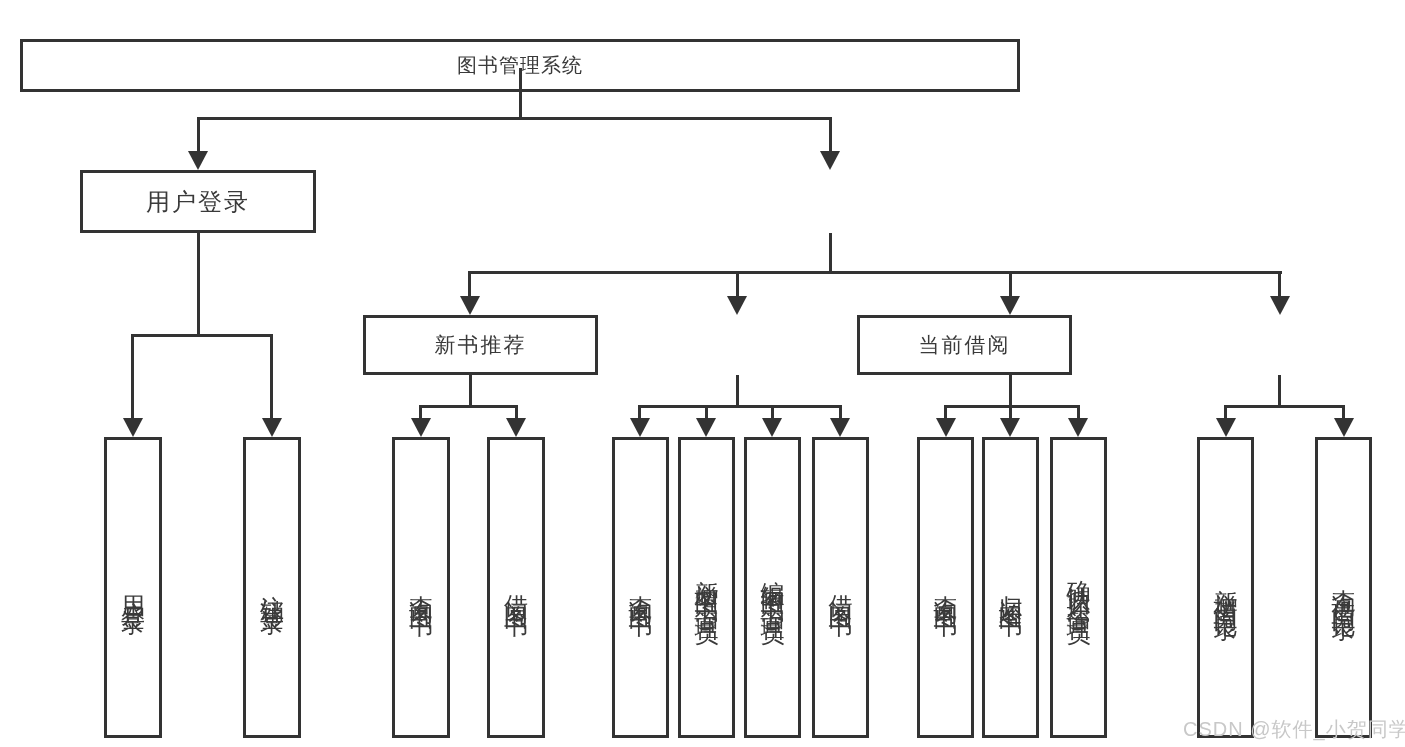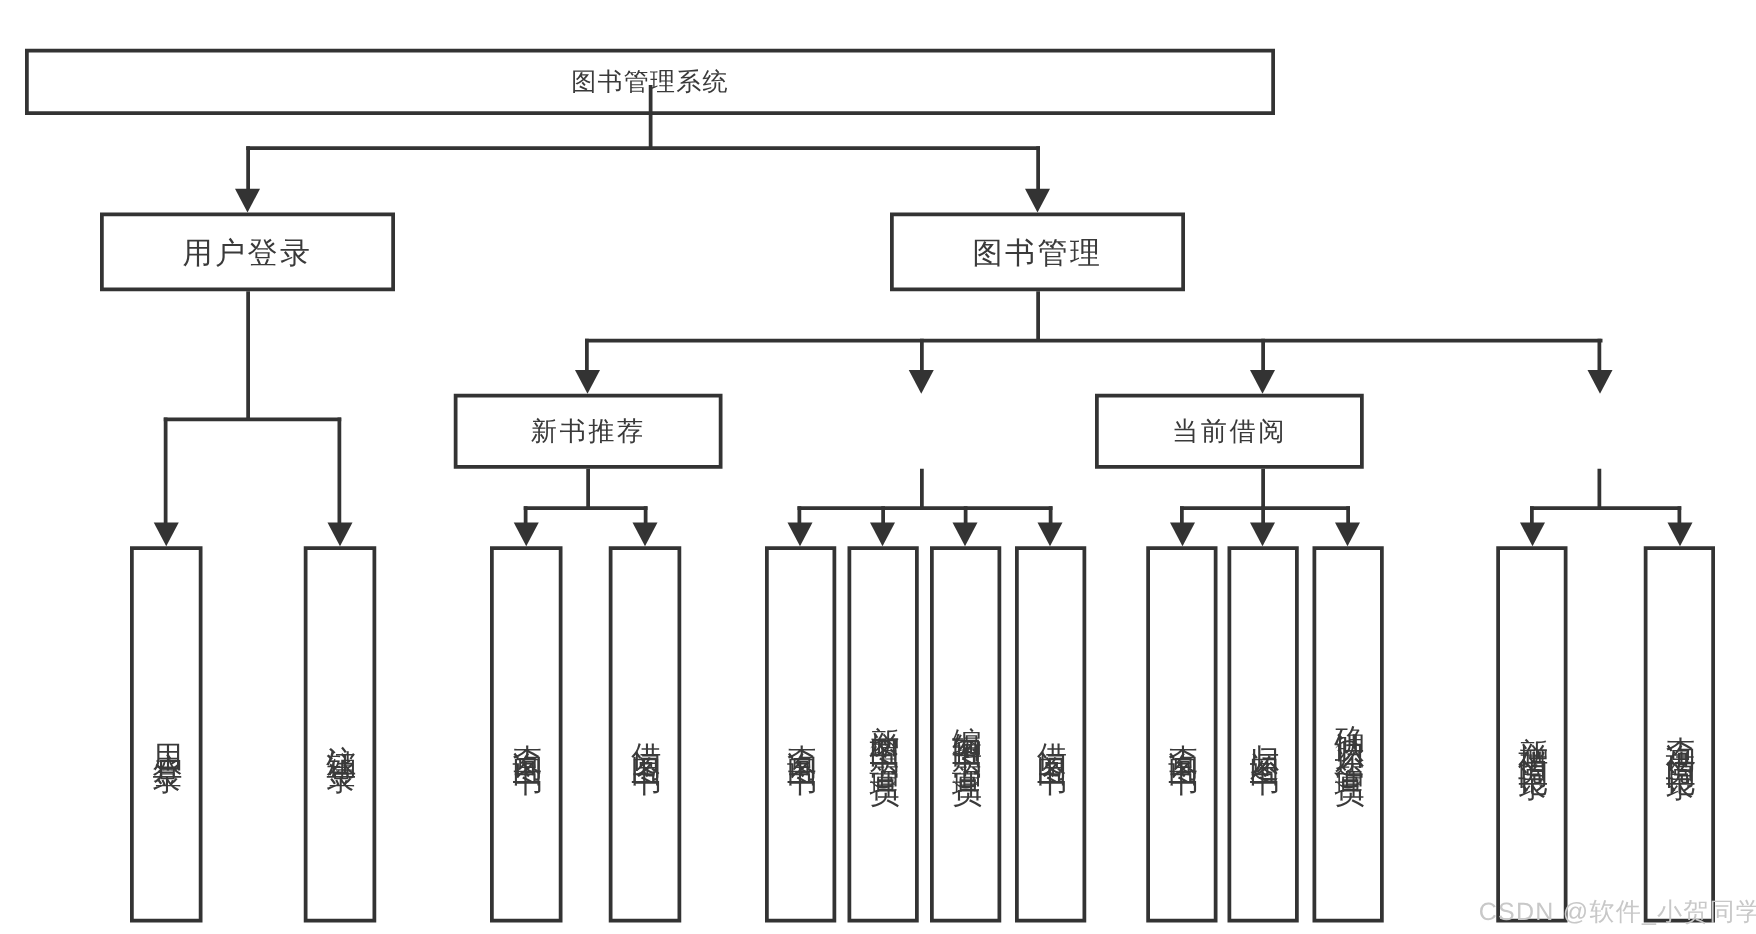--- a/index.html
+++ b/index.html
@@ -45,30 +45,27 @@
 <div class="canvas">
 
   <div class="node root" style="left:20px;top:15px;width:1000px;height:53px;margin-top:24px;">
     <span>图书管理系统</span>
   </div>
 
   <div class="node lvl2" style="left:80px;top:170px;width:236px;height:63px;">
     <span>用户登录</span>
   </div>
 
-  <div class="node lvl2" style="left:712px;top:170px;width:236px;height:63px;">
-    <span>图书管理</span>
-  </div>
 
-  <div class="node lvl3" style="left:363px;top:315px;width:215px;height:60px;">
+  <div class="node lvl3" style="left:363px;top:315px;width:235px;height:60px;">
     <span>新书推荐</span>
   </div>
 
 
-  <div class="node lvl3" style="left:876px;top:315px;width:215px;height:60px;">
+  <div class="node lvl3" style="left:857px;top:315px;width:215px;height:60px;">
     <span>当前借阅</span>
   </div>
 
 
   <div class="node leaf" style="left:104px;top:437px;width:58px;height:301px;">
     <span class="vtext">用户登录</span>
   </div>
   <div class="node leaf" style="left:243px;top:437px;width:58px;height:301px;">
     <span class="vtext">注销登录</span>
   </div>

